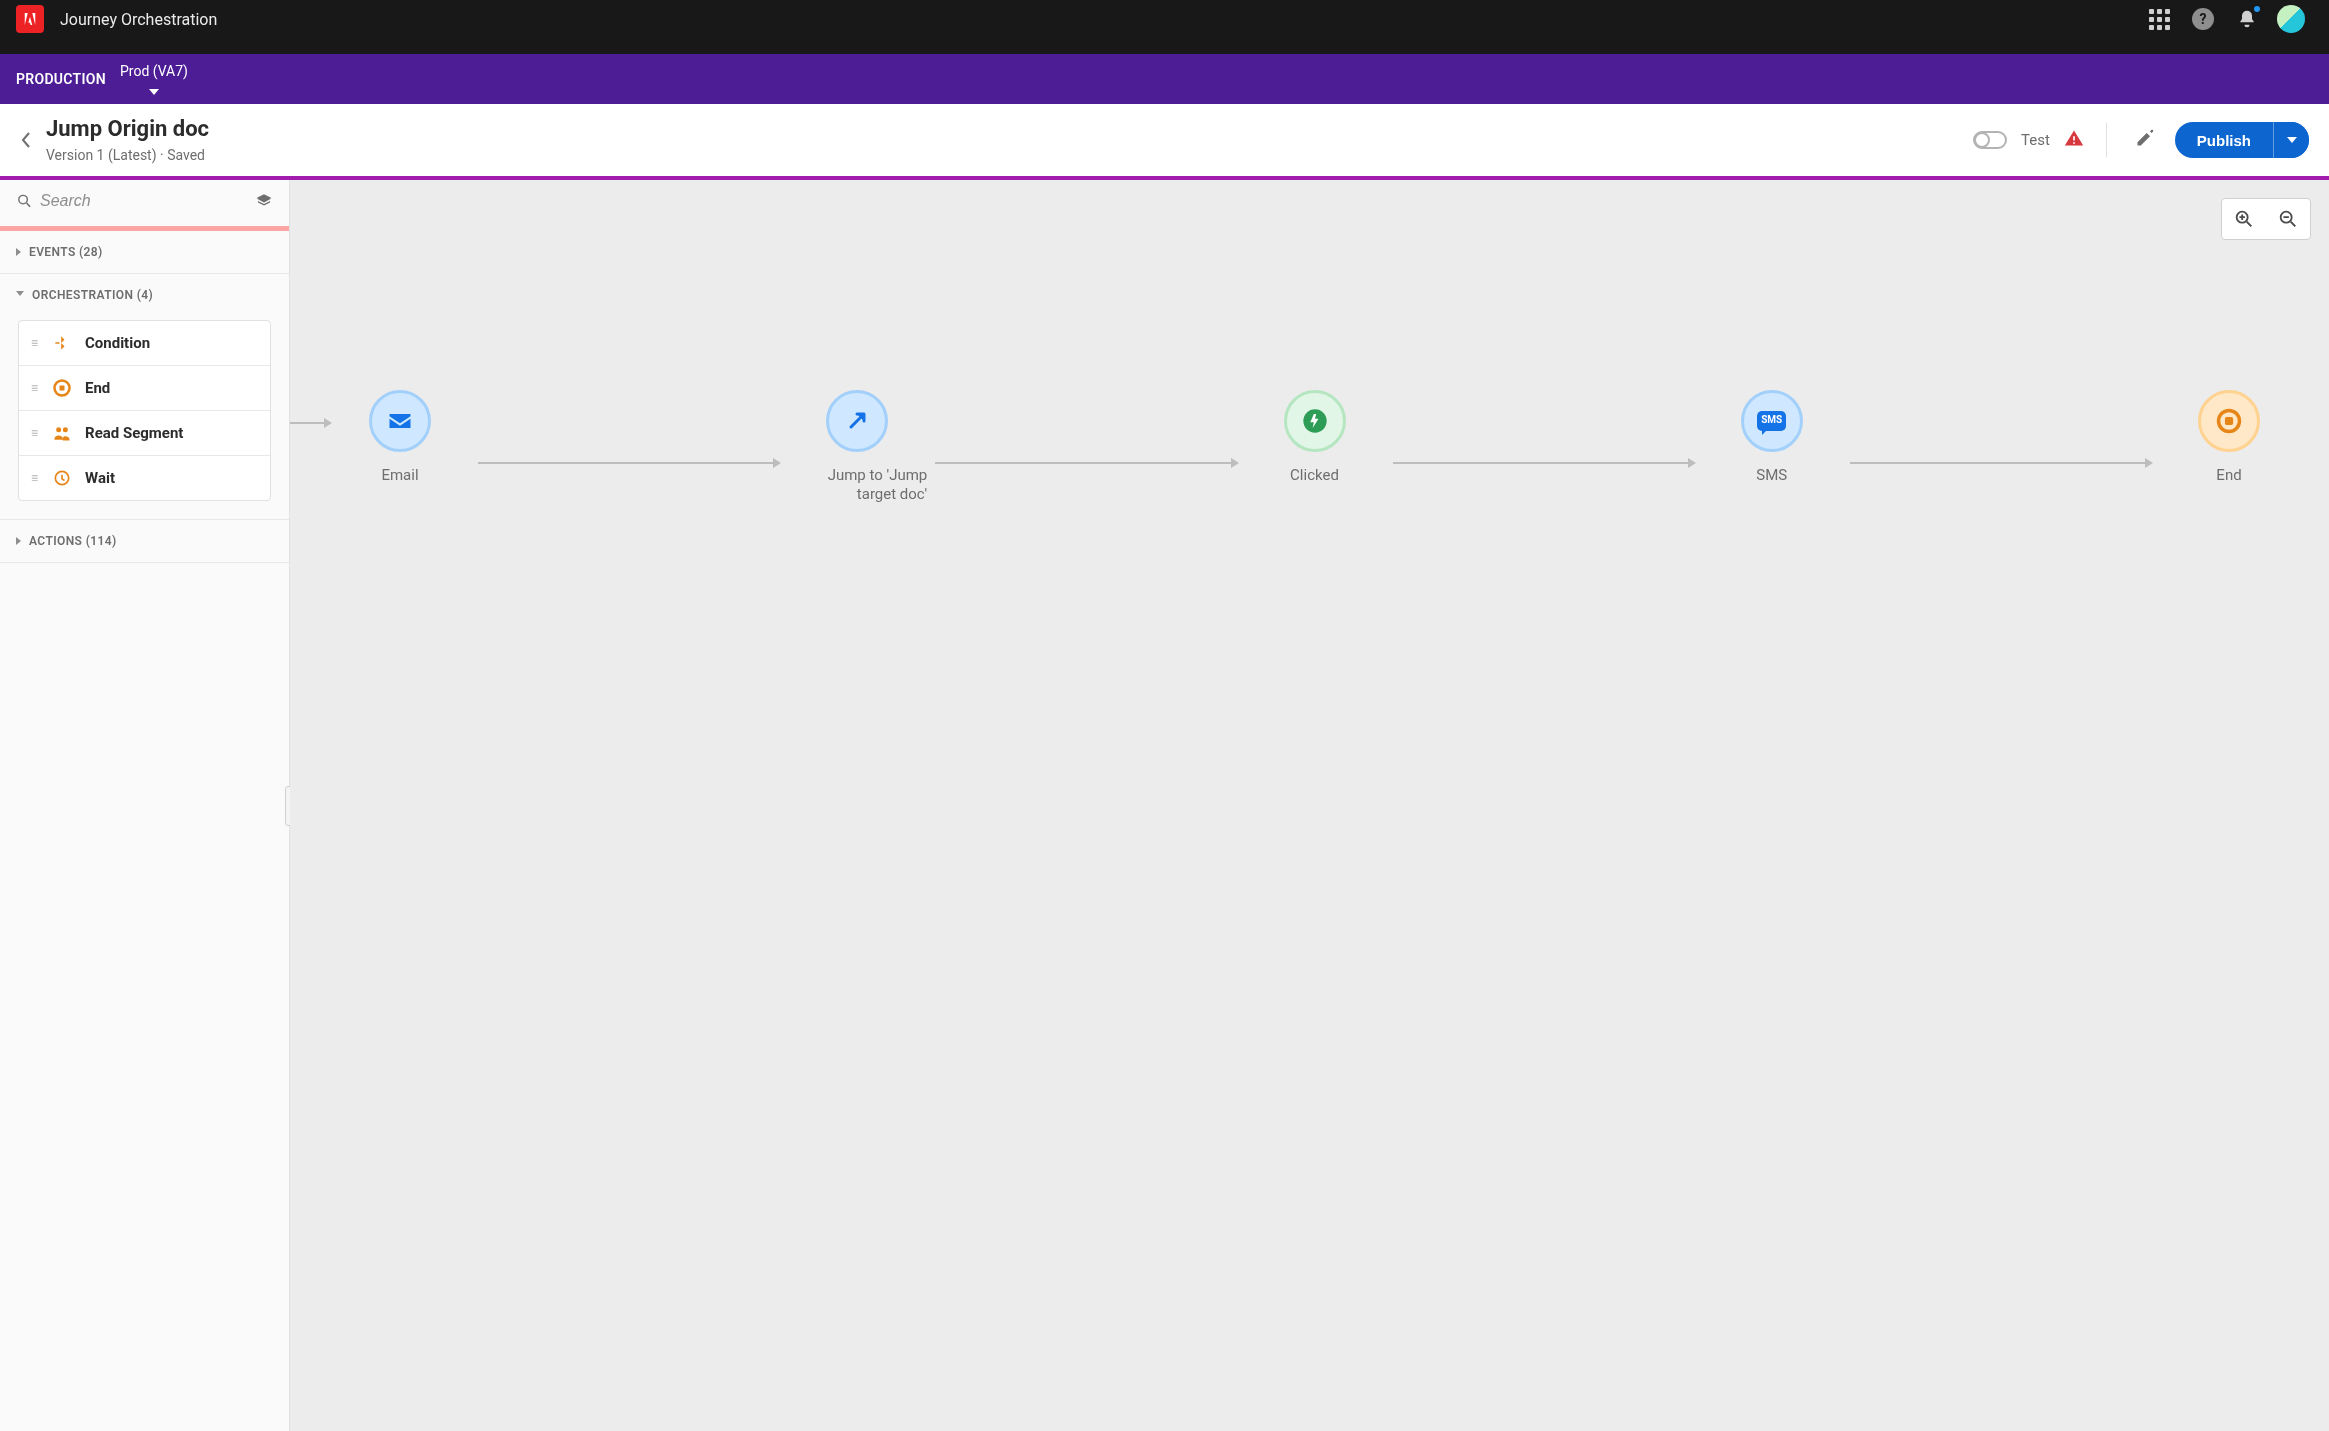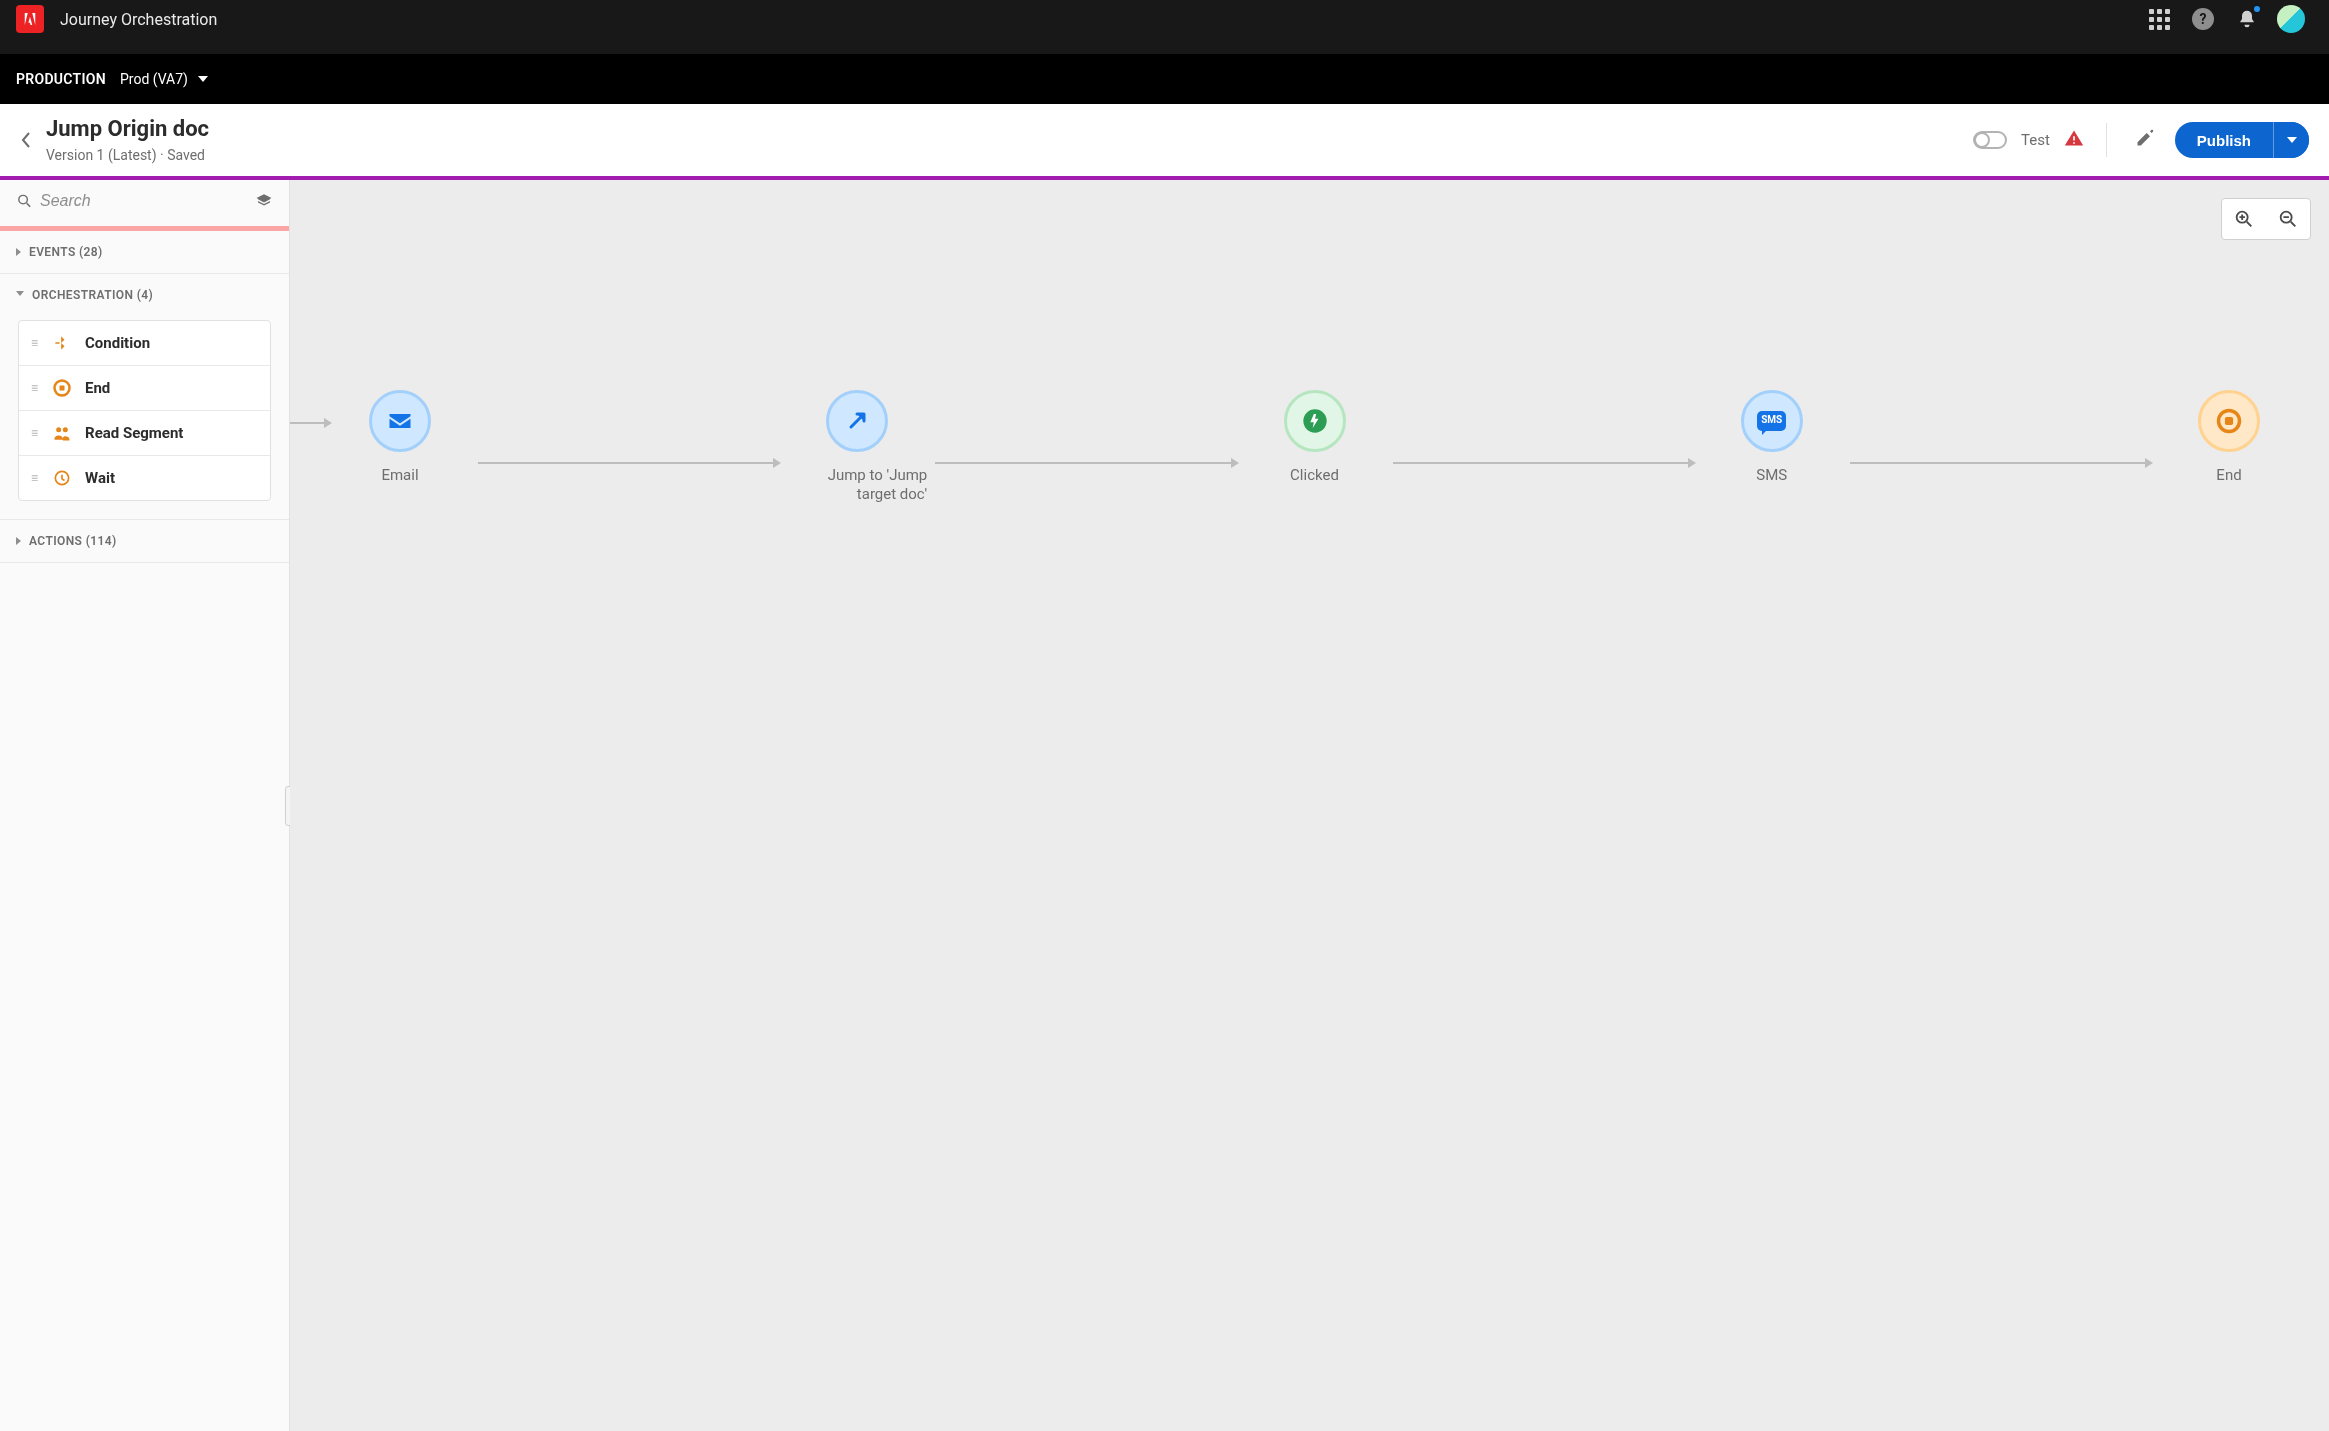--- a/index.html
+++ b/index.html
@@ -46,29 +46,29 @@
     background: #2196f3; border: 2px solid #181818;
   }
   .avatar {
     width: 28px; height: 28px; border-radius: 50%;
     background: linear-gradient(135deg, #c4f0c2 0%, #c4f0c2 48%, #26c6da 48%, #26c6da 100%);
   }
 
   
   .envbar {
     height: 50px;
-    background: #000000;
+    background: #4c1d95;
     color: #fff;
     display: flex; align-items: center;
     padding: 12px 16px;
     font-size: 14px;
     gap: 14px;
   }
   .env-label { font-weight: 600; letter-spacing: .3px; }
-  .env-dd { display: flex; align-items: center; gap: 10px; cursor: pointer; }
+  .env-dd { display: flex; align-items: center; gap: 10px; cursor: pointer; flex-direction: column; }
   .chev-down {
     width: 0; height: 0;
     border-left: 5px solid transparent;
     border-right: 5px solid transparent;
     border-top: 6px solid #fff;
   }
 
   
   .page-header {
     background: #fff;

